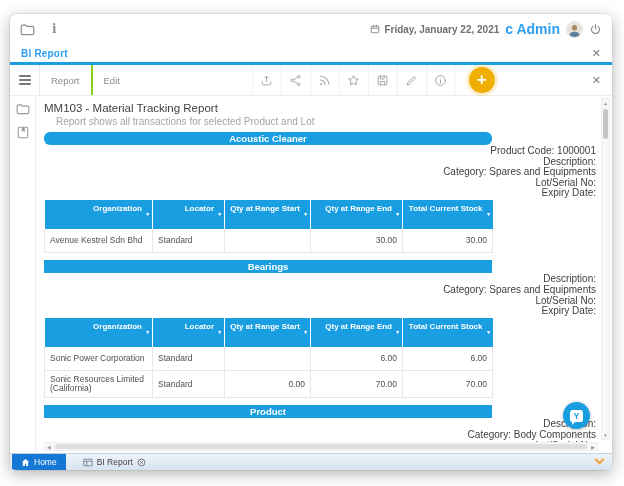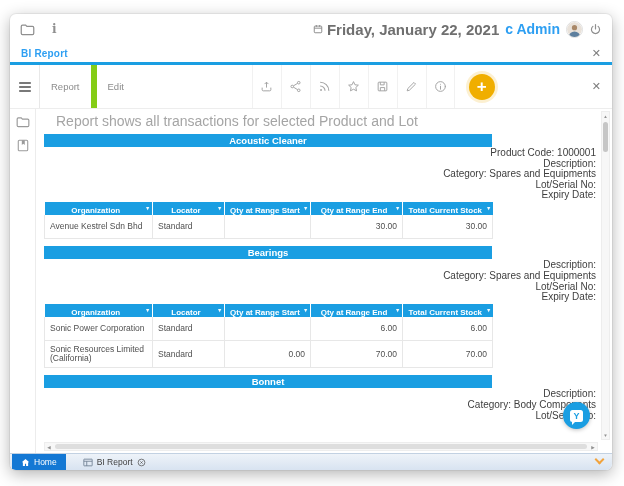--- a/index.html
+++ b/index.html
@@ -7,59 +7,59 @@
               font-family:"Liberation Sans", sans-serif; }
   .window { position:absolute; left:10px; top:14px; width:602px; height:456px;
             background:#fff; border-radius:6px; overflow:hidden;
             box-shadow:0 4px 16px rgba(0,0,0,.30), 0 0 0 1px rgba(0,0,0,.05);
             display:flex; flex-direction:column; }
   
   .titlebar { height:30px; display:flex; align-items:center; padding:0 10px; flex:0 0 auto; }
   .left-icons { display:flex; align-items:center; gap:17px; color:#8f8f8f; }
   .serif-i { font-family:"DejaVu Serif", serif; font-size:12px; font-weight:bold; color:#8f8f8f; }
   .titlebar .right { margin-left:auto; display:flex; align-items:center; gap:6px; }
-  .date { font-size:15px; font-weight:bold; color:#6f6f6f; display:flex; align-items:center; gap:4px; }
+  .date { font-size:10px; font-weight:bold; color:#6f6f6f; display:flex; align-items:center; gap:4px; }
   .user { font-size:14px; font-weight:bold; color:#2e9ff2; }
   .avatar { width:17px; height:17px; border-radius:50%; overflow:hidden; border:1px solid #e0e0e0; }
   .power { color:#8f8f8f; display:flex; }
   
   .navrow { height:18px; display:flex; align-items:center; padding:0 11px; flex:0 0 auto; }
   .nav-title { font-size:10px; font-weight:bold; color:#2e9ff2; letter-spacing:.2px; }
   .x-btn { margin-left:auto; color:#7c7c7c; font-size:11px; line-height:1; cursor:default; }
   .divider { height:3px; background:#1a9ee2; flex:0 0 auto; }
   
-  .toolbar { height:44px; display:flex; align-items:stretch; border-bottom:1px solid #ededed; flex:0 0 auto; }
+  .toolbar { height:31px; display:flex; align-items:stretch; border-bottom:1px solid #ededed; flex:0 0 auto; }
   .burger { width:30px; display:flex; align-items:center; justify-content:center;
             color:#4d4d4d; border-right:1px solid #e8e8e8; }
   .menu-item { font-size:9.5px; color:#8c8c8c; padding:0 11px; display:flex; align-items:center; }
-  .menu-item + .menu-item { border-left:6px solid #84cc16; }
+  .menu-item + .menu-item { border-left:2px solid #84cc16; }
   .tool-icons { margin-left:auto; display:flex; }
   .tool-btn { width:29px; display:flex; align-items:center; justify-content:center;
               color:#a3a3a3; border-left:1px solid #f1f1f1; }
   .tool-btn:last-child { border-right:1px solid #f1f1f1; }
   .add-btn { width:26px; height:26px; border-radius:50%; background:#f0ae00; color:#fff;
              font-size:17px; font-weight:bold; display:flex; align-items:center; justify-content:center;
              align-self:center; margin:0 14px; box-shadow:0 0 0 3px rgba(240,174,0,.18); }
   .tb-spacer { width:72px; }
   .toolbar .x-btn { display:flex; align-items:center; padding:0 11px; margin-left:0; }
   
   .app-body { flex:1 1 auto; display:flex; min-height:0; position:relative; }
   .side { width:26px; flex:0 0 auto; border-right:1px solid #ececec; display:flex;
           flex-direction:column; align-items:center; padding-top:7px; gap:11px; color:#9a9a9a; }
   .content { flex:1; position:relative; padding:4px 16px 0 8px; overflow:hidden; }
   .rpt-title { font-size:11.5px; color:#3f3f3f; margin:2px 0 2px; }
-  .rpt-sub { font-size:14px; color:#a5a5a5; margin-bottom:5px;padding-left:12px; }
+  .rpt-sub { font-size:10px; color:#a5a5a5; margin-bottom:5px;padding-left:12px; }
   .section-bar { width:448px; height:13px; background:#1a9ee2; color:#fff; font-size:9.5px;
                  font-weight:bold; text-align:center; line-height:13px; margin-top:7px; }
-  .report-section:first-of-type .section-bar { margin-top:3px; }
+  .report-section:first-of-type .section-bar { margin-top:3px;border-radius:6px; }
   .detail-line { font-size:10px; line-height:10.6px; color:#3e3e3e;text-align:right; }
   .details { margin:1px 0 1px; }
   table.grid { border-collapse:collapse; table-layout:fixed; width:448px; }
-  th { background:#1a9ee2; color:#fff; font-size:8px; font-weight:bold; text-align:center;
-       padding:4px 10px 0 5px; position:relative; white-space:nowrap; overflow:hidden;
+  th { background:#1a9ee2; color:#fff; font-size:8px; font-weight:bold; text-align:right;
+       padding:4px 10px 16px 5px; position:relative; white-space:nowrap; overflow:hidden;
        border-right:1px solid rgba(255,255,255,.35); }
   th:last-child { border-right:none; }
   .sort-arrow { position:absolute; right:2px; top:50%; transform:translateY(-50%) scale(.8);
                 font-size:7px; opacity:.95; }
   td { font-size:8.5px; line-height:9.5px; color:#4f4f4f; padding:3.5px 5px;
        border:1px solid #e7e7e7; border-top:none; background:#fff; vertical-align:middle; }
   td.num { text-align:right; }
   tbody tr { height:24px; }
   
   .v-scroll { position:absolute; right:2px; top:2px; bottom:13px; width:9px;
@@ -205,20 +205,21 @@
       </span>
       <span>
         <svg width="12" height="13" viewBox="0 0 20 22" fill="none" stroke="currentColor" stroke-width="1.8">
           <rect x="2" y="2" width="16" height="18" rx="2"></rect>
             <path d="M8 2v8l2.5-2L13 10V2" fill="currentColor" stroke="none"></path>
           </svg>
       </span>
     </div>
 
     <div class="content">
+      <div class="rpt-title">MM103 - Material Tracking Report</div>
       <div class="rpt-sub">Report shows all transactions for selected Product and Lot</div>
       <div id="report-body">
   <section class="report-section">
     <div class="section-bar">Acoustic Cleaner</div>
     <div class="details">
               <div class="detail-line">Product Code: 1000001</div>
               <div class="detail-line">Description:</div>
               <div class="detail-line">Category: Spares and Equipments</div>
               <div class="detail-line">Lot/Serial No:</div>
               <div class="detail-line">Expiry Date:</div>
@@ -290,21 +291,21 @@
                   <td>Standard</td>
                   <td class="num">0.00</td>
                   <td class="num">70.00</td>
                   <td class="num">70.00</td>
                 </tr>
               </tbody>
     </table>
   </section>
 
   <section class="report-section">
-    <div class="section-bar">Bonnet</div>
+    <div class="section-bar">Product</div>
     <div class="details">
               <div class="detail-line">Description:</div>
               <div class="detail-line">Category: Body Components</div>
               <div class="detail-line">Lot/Serial No:</div>
             </div>
 
   </section>
 </div>
 
       <div class="v-scroll">

